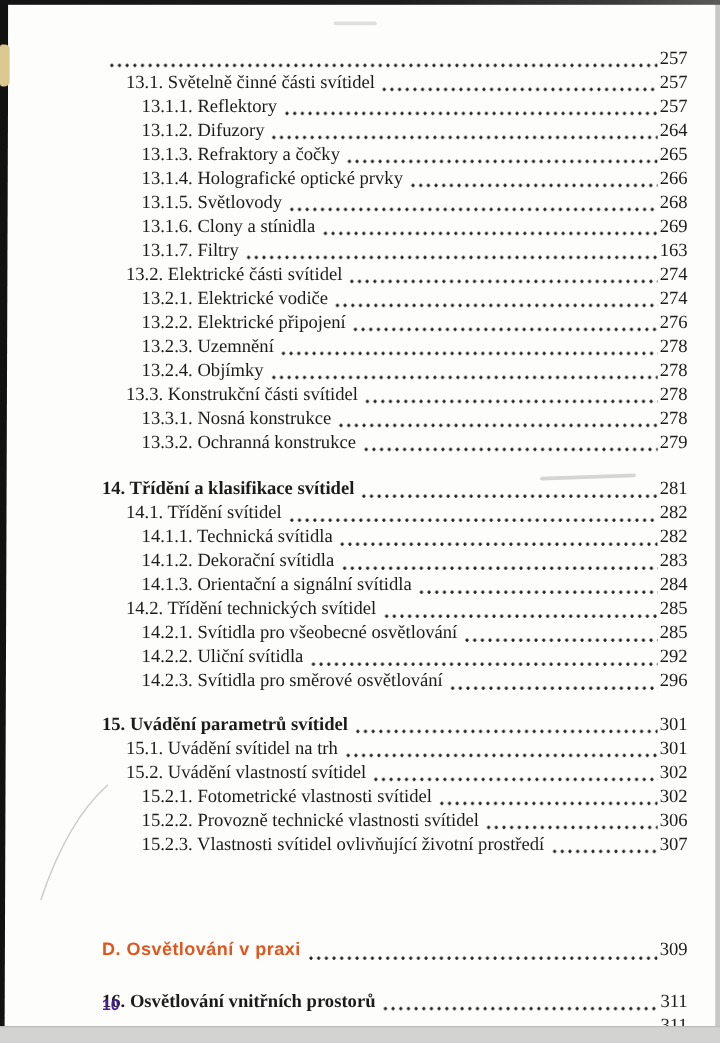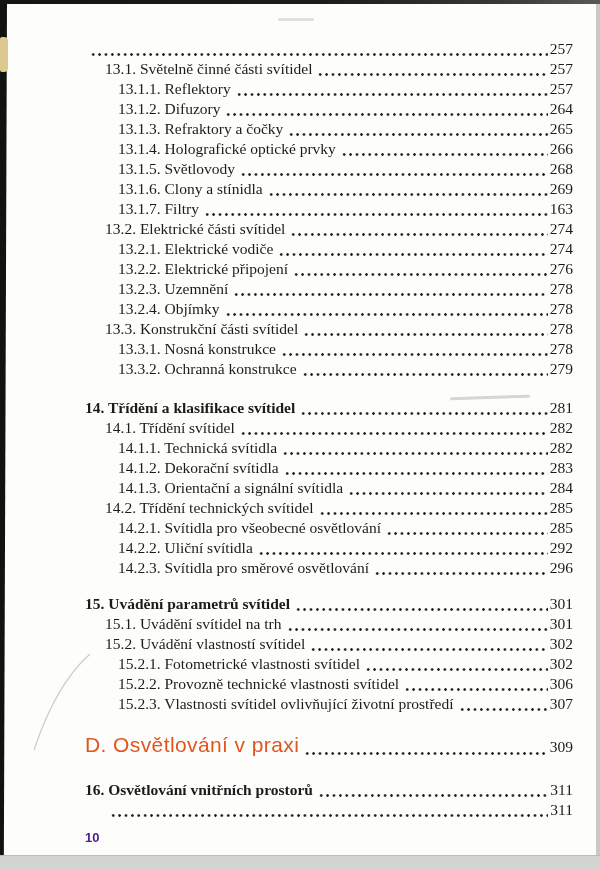--- a/index.html
+++ b/index.html
@@ -77,23 +77,24 @@
     background-size: 6.4px 3px;
     background-repeat: repeat-x;
     background-position: 1px calc(100% - 3.5px);
   }
   .pagenum { flex: 0 0 auto; }
 
   .toc-row.part-row { line-height: 22px; }
   .toc-row.part-row .label {
     color: var(--accent, #e0561f);
     font-family: "Liberation Sans", "DejaVu Sans", sans-serif;
-    font-weight: 400;
-    font-size: 21px;
+    font-weight: 700;
+    font-size: 15px;
     letter-spacing: 0.4px;
+    margin-top: 47px;
   }
 
   .page-number {
     position: absolute; left: 85px; top: 830px; z-index: 1;
     font-family: "Liberation Sans", "DejaVu Sans", sans-serif;
     font-weight: 700;
     font-size: 13px;
     color: #4c1d95;
   }
 </style>

